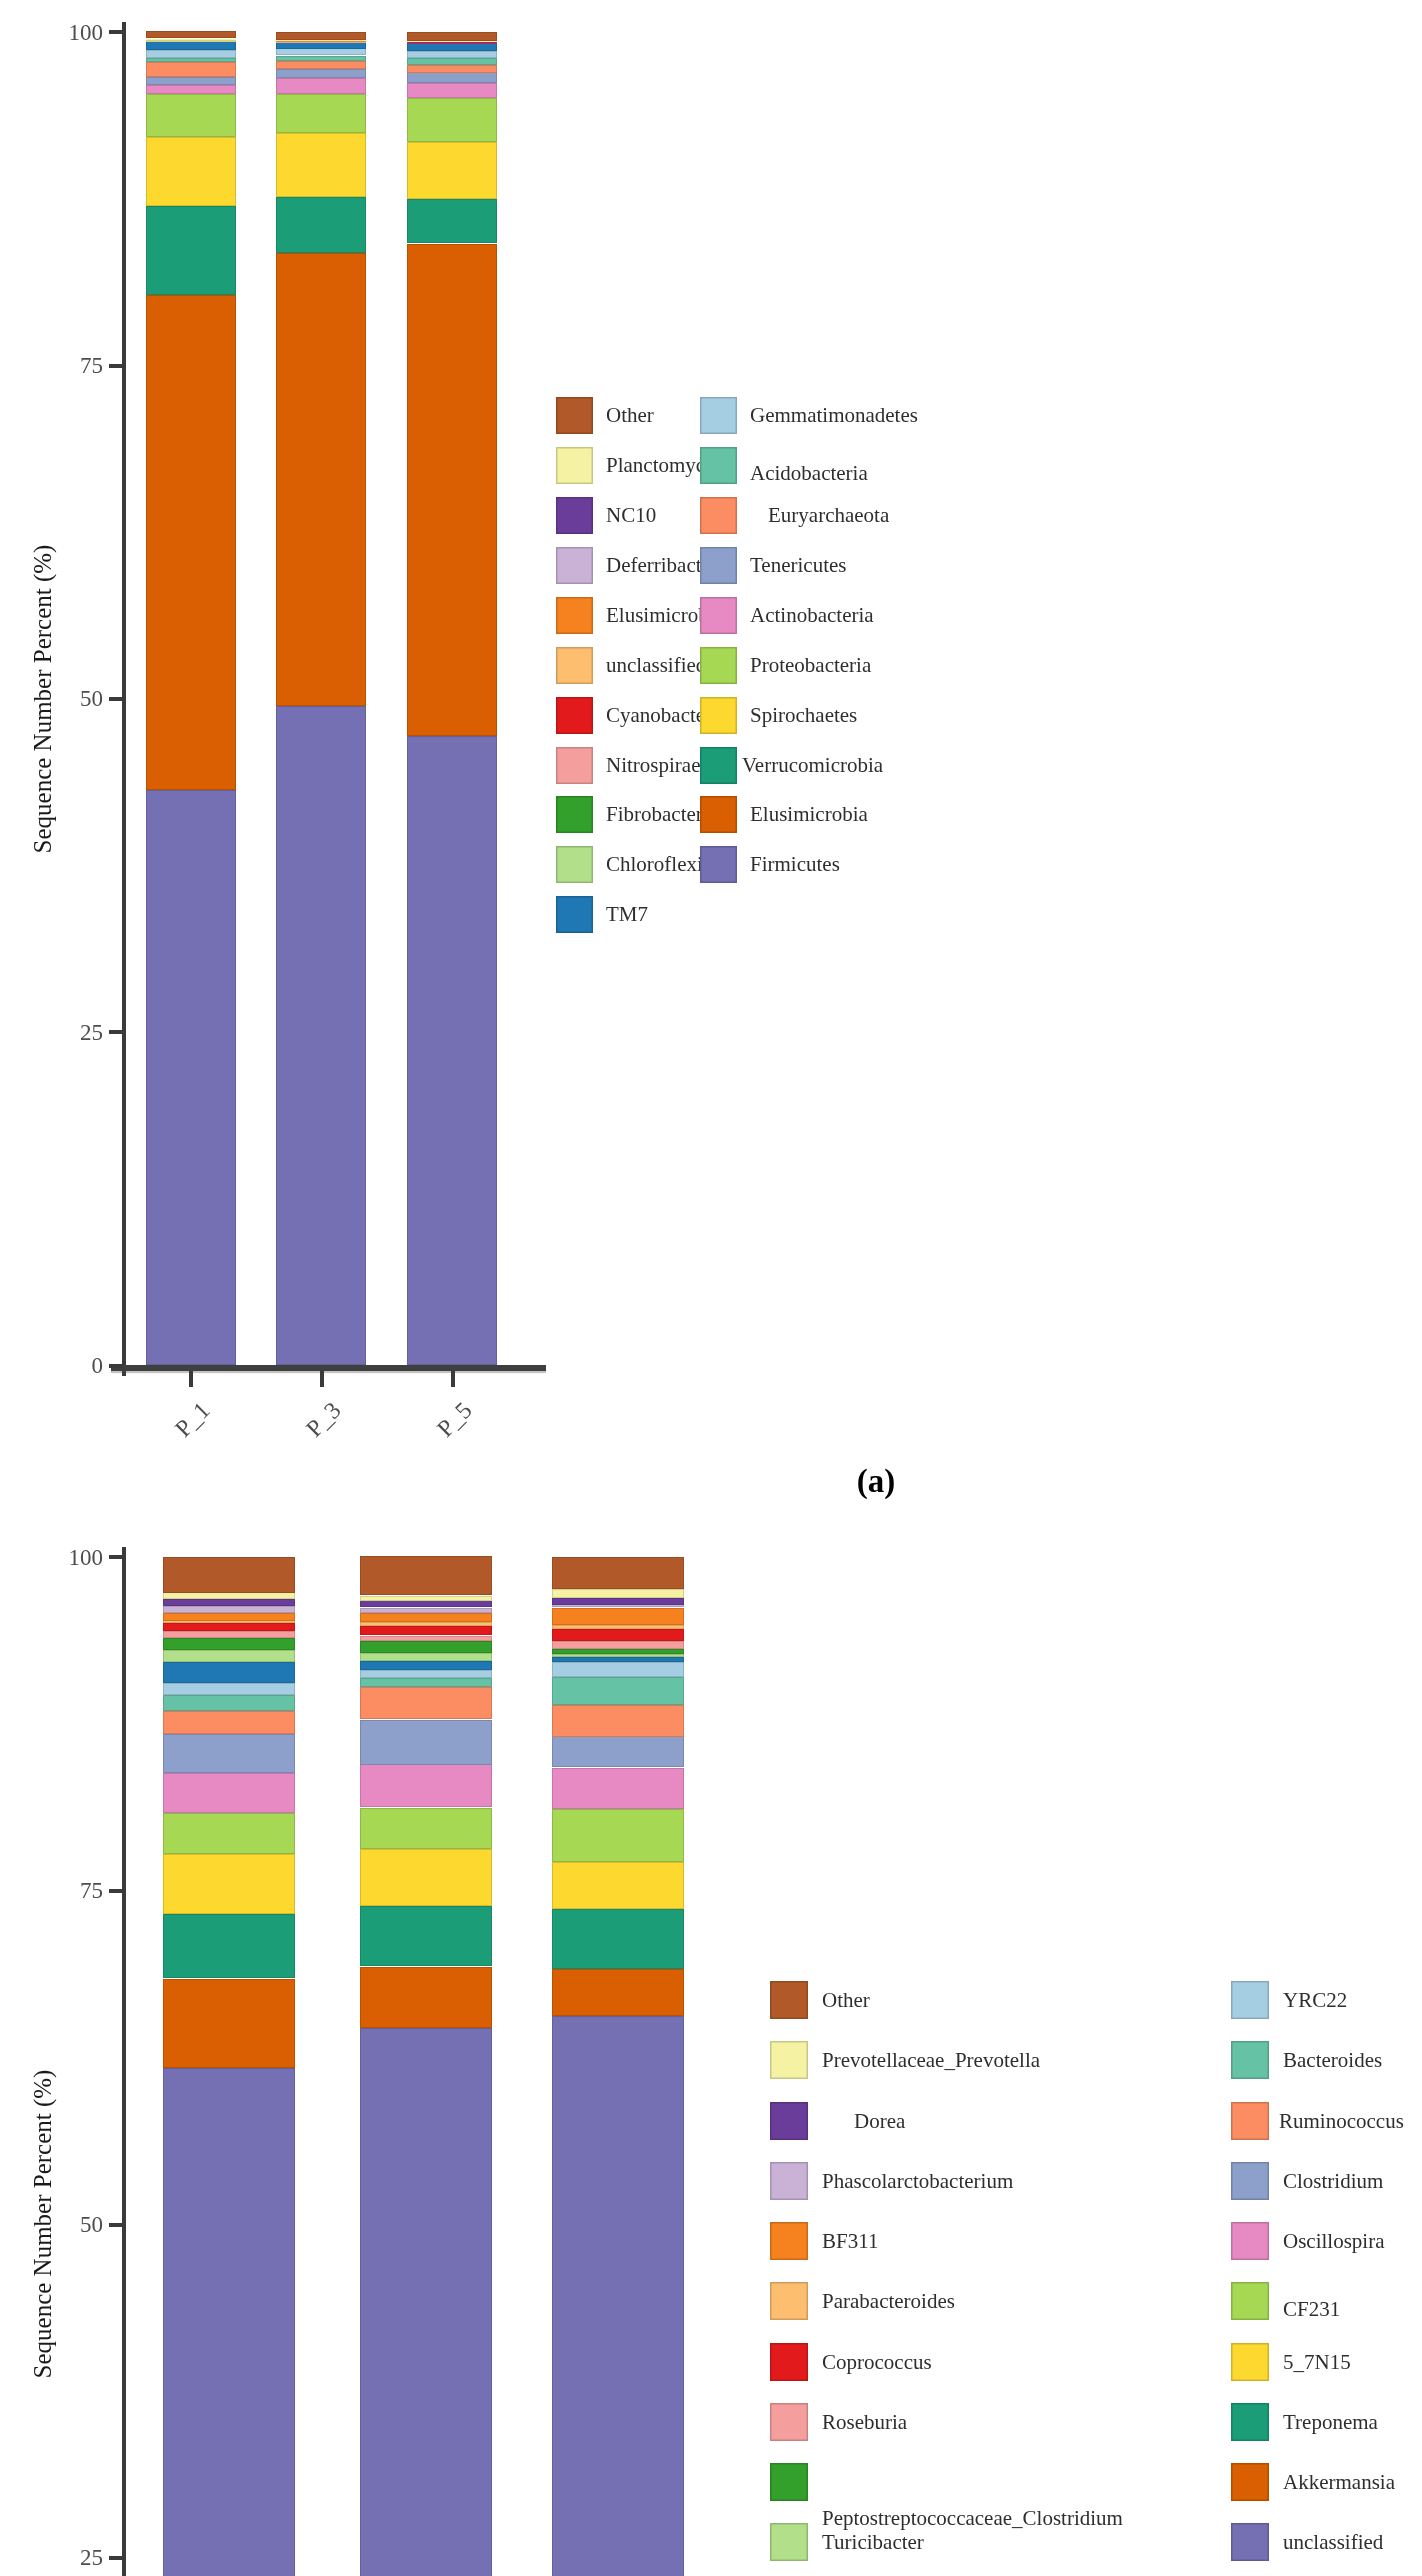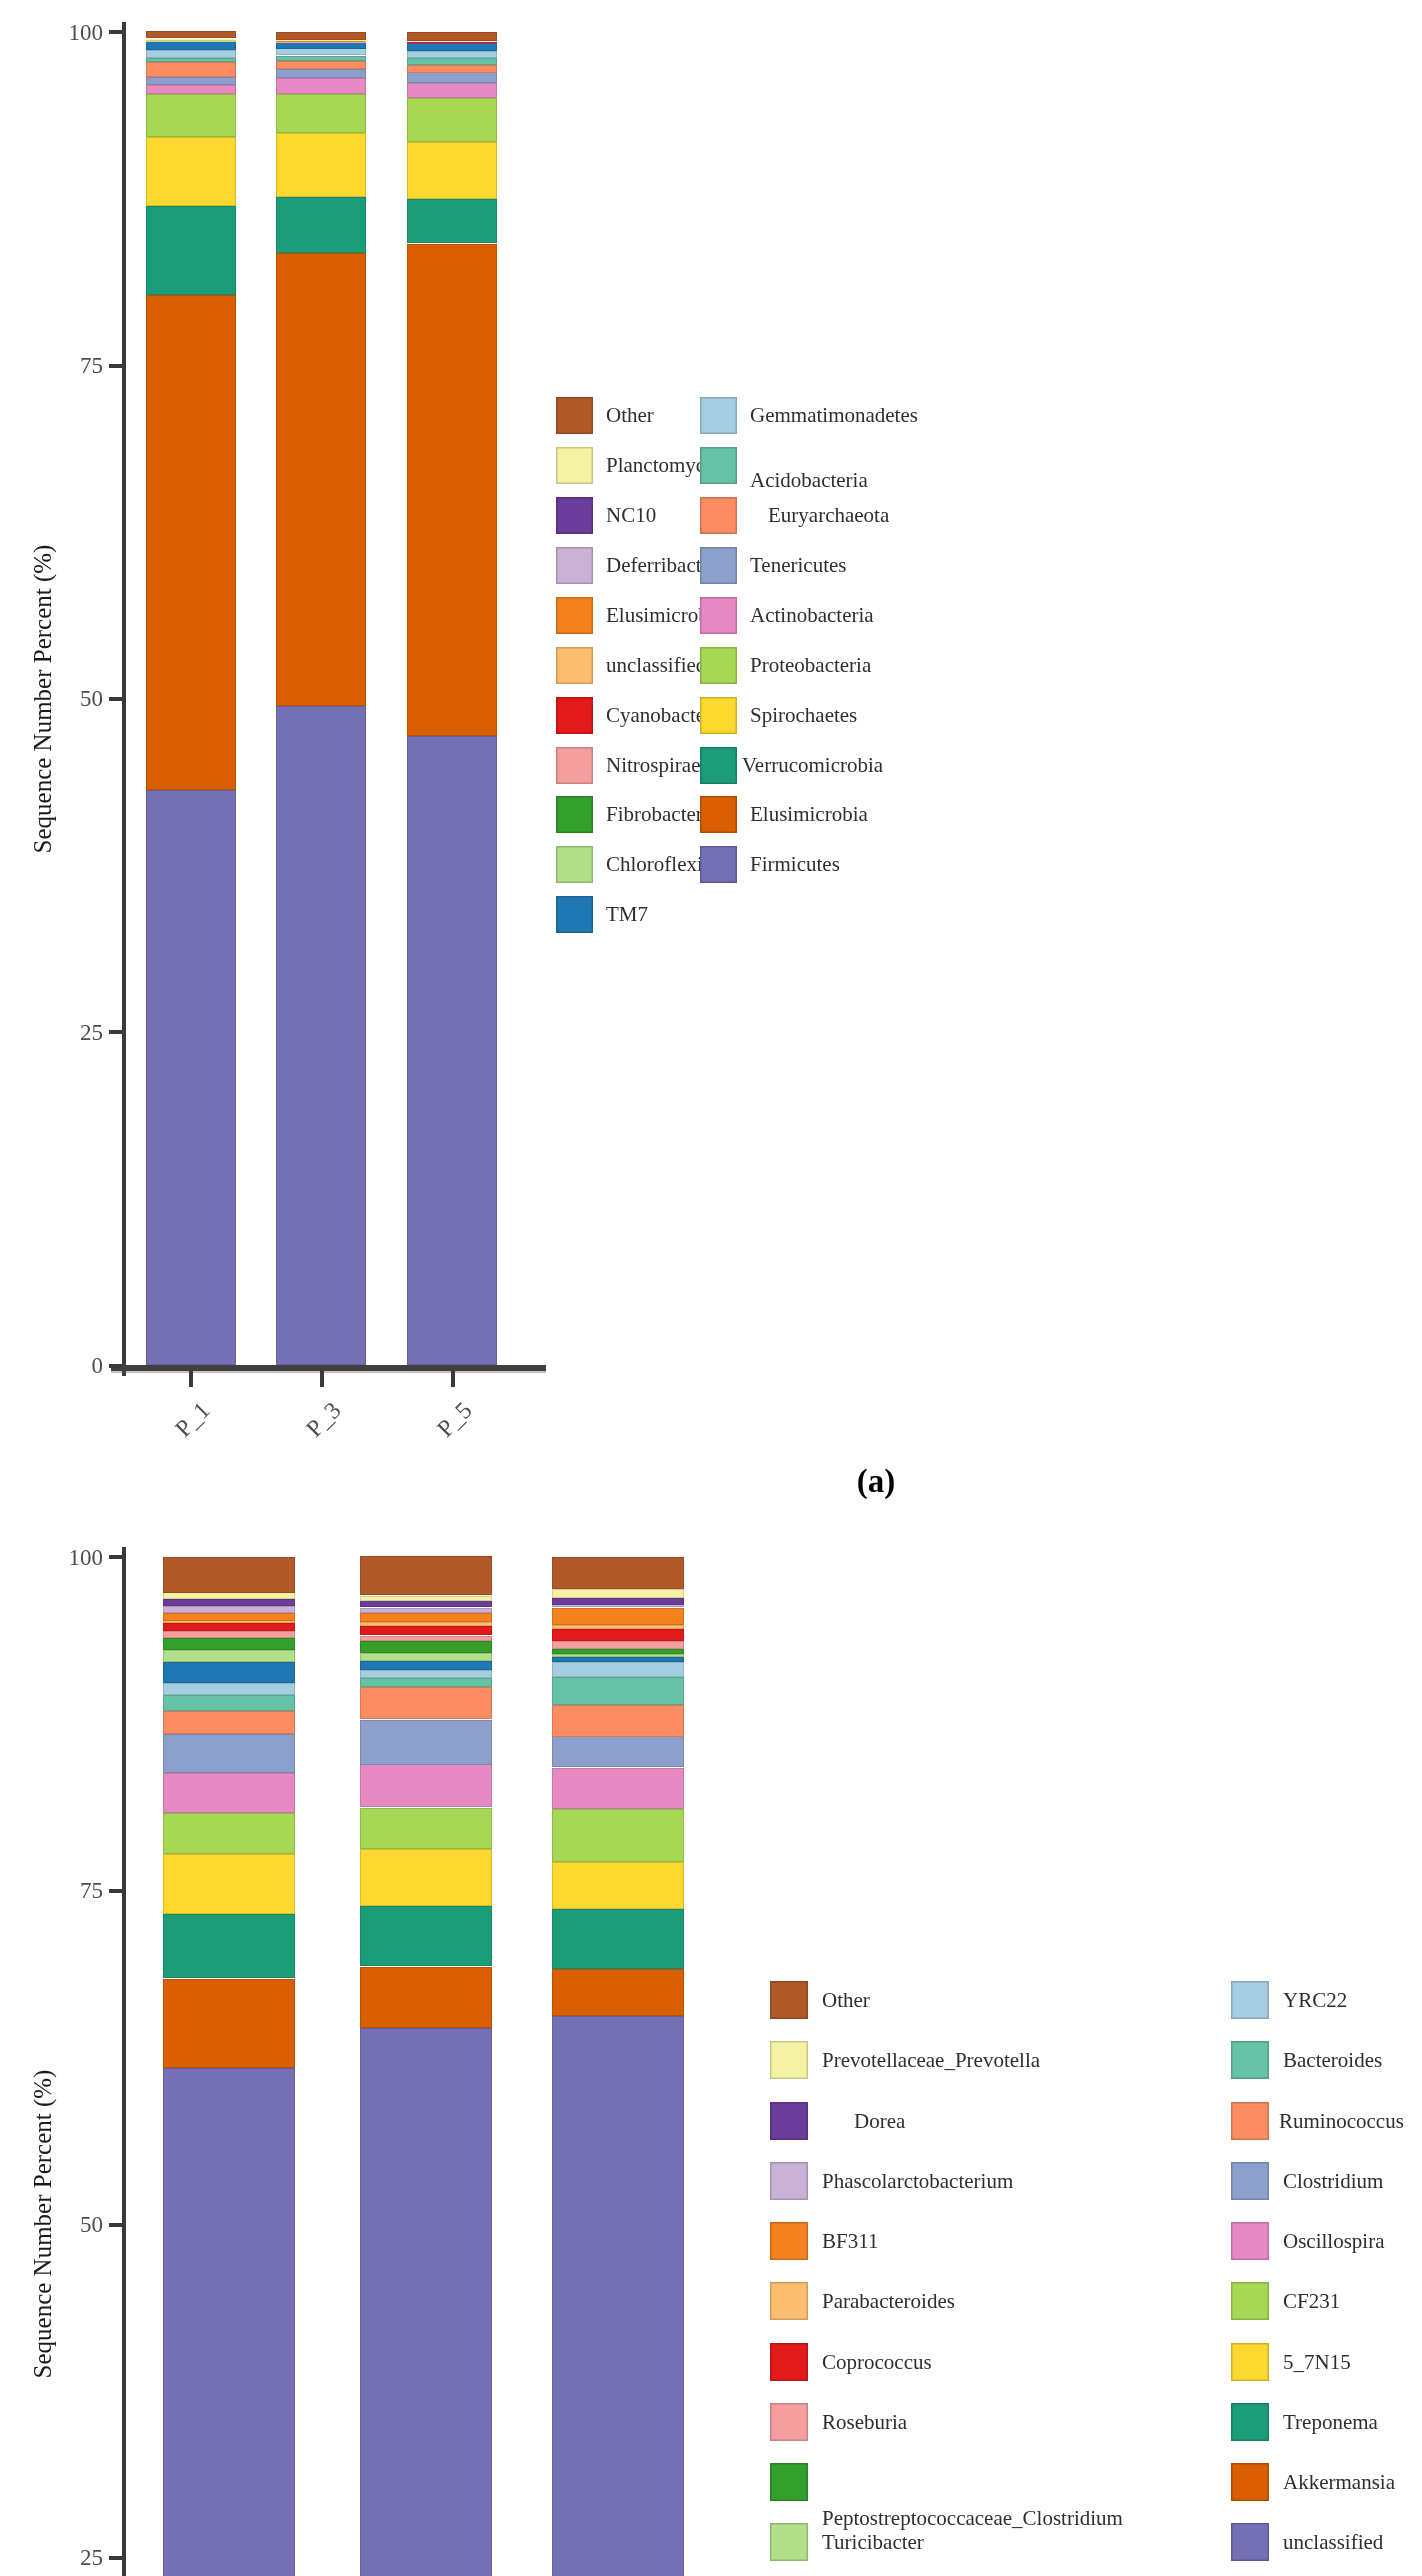--- a/index.html
+++ b/index.html
@@ -155,21 +155,21 @@
     <div class="legend-row" style="left: 556px; top: 896px;">
       <div class="swatch" style="width: 37px; height: 37px; background: rgb(31, 120, 180);"></div>
       <div class="legend-label" style="left: 50px; top: 8.2px;">TM7</div>
     </div>
     <div class="legend-row" style="left: 700px; top: 397px;">
       <div class="swatch" style="width: 37px; height: 37px; background: rgb(166, 206, 227);"></div>
       <div class="legend-label" style="left: 50px; top: 8.2px;">Gemmatimonadetes</div>
     </div>
     <div class="legend-row" style="left: 700px; top: 447px;">
       <div class="swatch" style="width: 37px; height: 37px; background: rgb(102, 194, 165);"></div>
-      <div class="legend-label" style="left: 50px; top: 23px;">Acidobacteria</div>
+      <div class="legend-label" style="left: 50px; top: 16px;">Acidobacteria</div>
     </div>
     <div class="legend-row" style="left: 700px; top: 497px;">
       <div class="swatch" style="width: 37px; height: 37px; background: rgb(252, 141, 98);"></div>
       <div class="legend-label" style="left: 68px; top: 8.2px;">Euryarchaeota</div>
     </div>
     <div class="legend-row" style="left: 700px; top: 547px;">
       <div class="swatch" style="width: 37px; height: 37px; background: rgb(141, 160, 203);"></div>
       <div class="legend-label" style="left: 50px; top: 8.2px; text-align: right;">Tenericutes</div>
     </div>
     <div class="legend-row" style="left: 700px; top: 597px;">
@@ -335,21 +335,21 @@
     <div class="legend-row" style="left: 1231px; top: 2162px;">
       <div class="swatch" style="width: 38px; height: 38px; background: rgb(141, 160, 203);"></div>
       <div class="legend-label" style="left: 52px; top: 8.8px;">Clostridium</div>
     </div>
     <div class="legend-row" style="left: 1231px; top: 2222px;">
       <div class="swatch" style="width: 38px; height: 38px; background: rgb(231, 138, 195);"></div>
       <div class="legend-label" style="left: 52px; top: 8.8px;">Oscillospira</div>
     </div>
     <div class="legend-row" style="left: 1231px; top: 2282px;">
       <div class="swatch" style="width: 38px; height: 38px; background: rgb(166, 216, 84);"></div>
-      <div class="legend-label" style="left: 52px; top: 9px;">CF231</div>
+      <div class="legend-label" style="left: 52px; top: 17px;">CF231</div>
     </div>
     <div class="legend-row" style="left: 1231px; top: 2343px;">
       <div class="swatch" style="width: 38px; height: 38px; background: rgb(253, 217, 47);"></div>
       <div class="legend-label" style="left: 52px; top: 8.8px;">5_7N15</div>
     </div>
     <div class="legend-row" style="left: 1231px; top: 2403px;">
       <div class="swatch" style="width: 38px; height: 38px; background: rgb(27, 158, 119);"></div>
       <div class="legend-label" style="left: 52px; top: 8.8px;">Treponema</div>
     </div>
     <div class="legend-row" style="left: 1231px; top: 2463px;">

